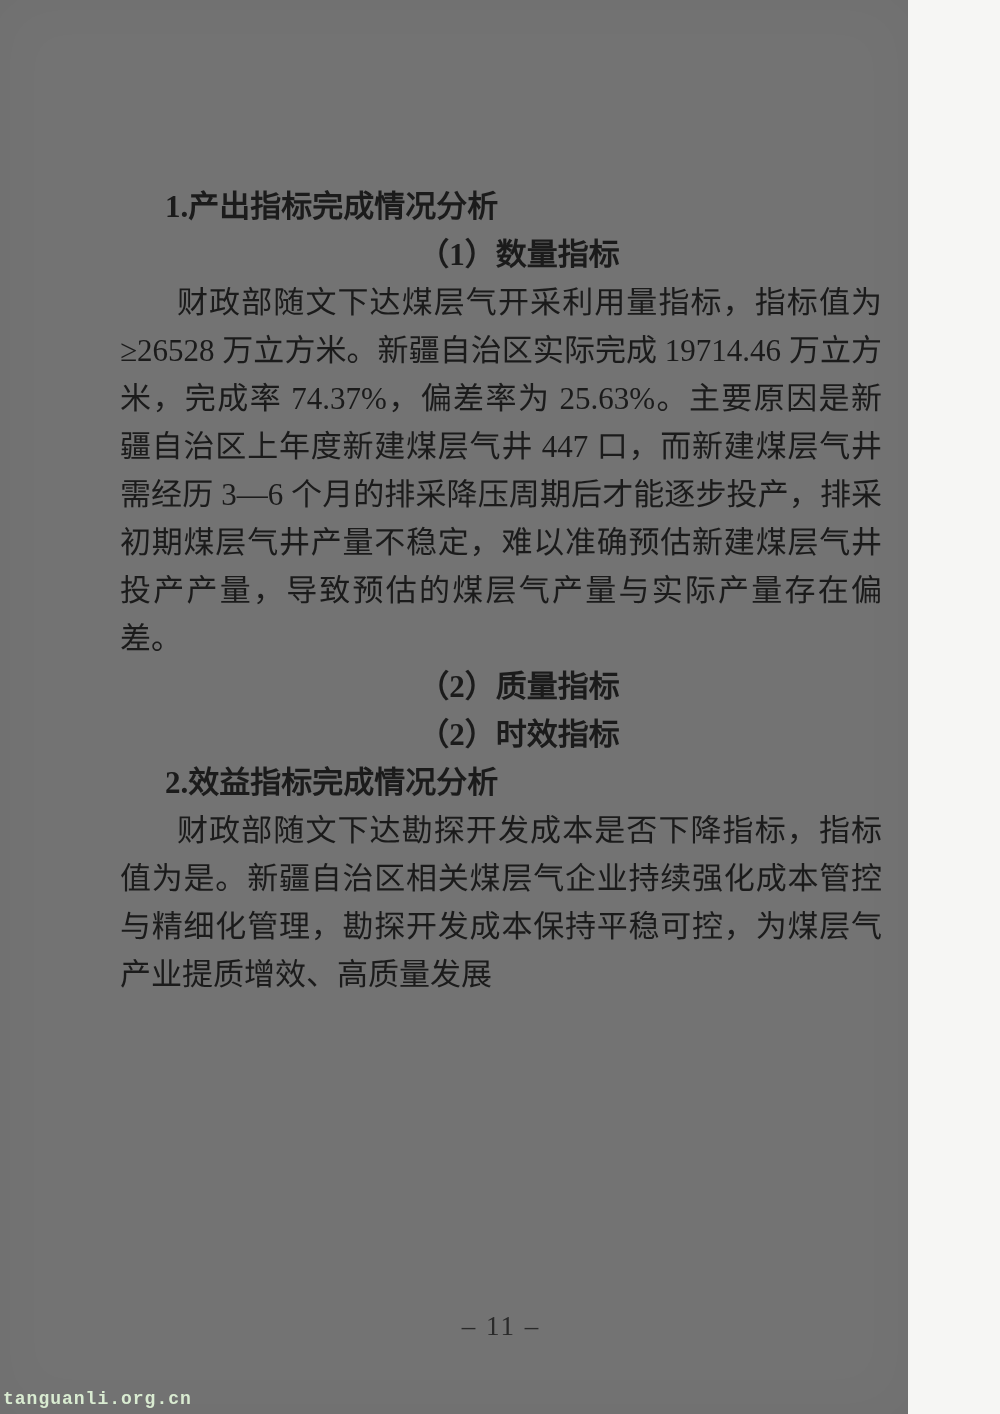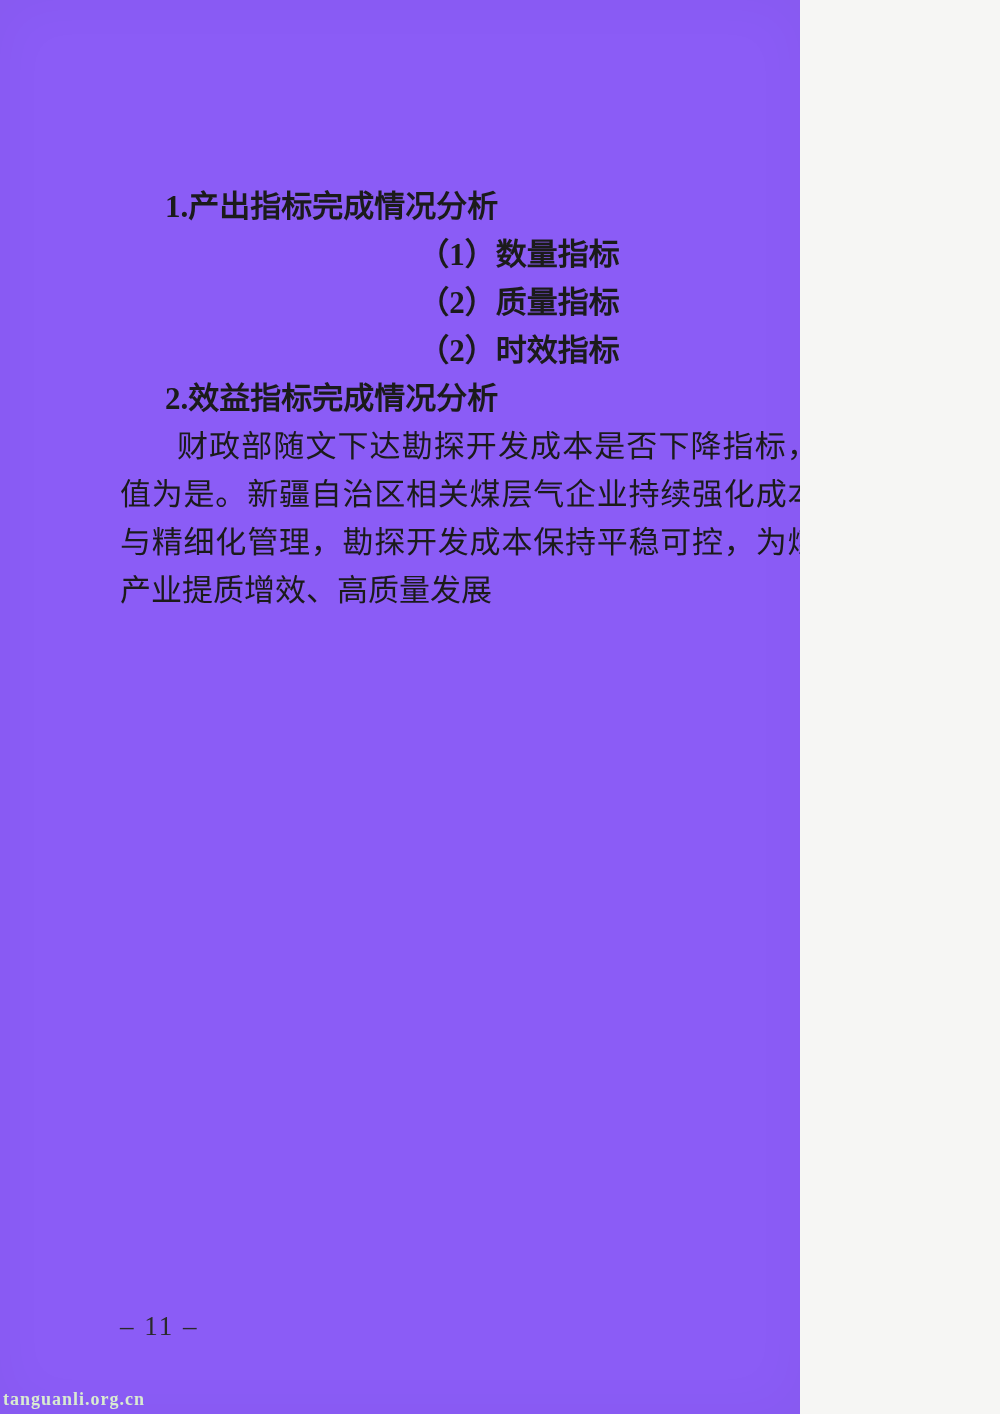--- a/index.html
+++ b/index.html
@@ -7,23 +7,23 @@
     padding: 0;
   }
   body {
     width: 1000px;
     height: 1414px;
     background: #f6f6f4;
     font-family: "Liberation Serif", "DejaVu Serif", serif;
   }
   .page {
     position: relative;
-    width: 800px;
+    width: 908px;
     height: 1414px;
-    background: #8b5cf6;
+    background: #737373;
     overflow: hidden;
     
     box-shadow: inset 0 0 60px rgba(0,0,0,0.03);
   }
   .content {
     position: absolute;
     left: 120px;
     top: 183px;
     width: 762px;
     color: #1b1b1b;
@@ -46,45 +46,46 @@
     text-align: center;
   }
   .block.p {
     text-indent: 57px;
   }
   .page-number {
     position: absolute;
     left: 120px;
     top: 1306px;
     width: 762px;
-    text-align: left;
+    text-align: center;
     font-size: 27px;
     line-height: 40px;
     color: #2a2a2a;
     letter-spacing: 2px;
   }
   .watermark {
     position: absolute;
     left: 3px;
     top: 1388px;
-    font-family: Liberation Serif, serif;
+    font-family: Liberation Mono, monospace;
     font-weight: 700;
     font-size: 18px;
     line-height: 22px;
     color: #d9ebd1;
     letter-spacing: 1px;
   }
 </style>
 </head>
 <body>
 
 <div class="page">
   <main class="content" id="doc-body">
       <div class="block h1">1.产出指标完成情况分析</div>
       <div class="block h2">（1）数量指标</div>
+      <div class="block p">财政部随文下达煤层气开采利用量指标，指标值为≥26528 万立方米。新疆自治区实际完成 19714.46 万立方米，完成率 74.37%，偏差率为 25.63%。主要原因是新疆自治区上年度新建煤层气井 447 口，而新建煤层气井需经历 3—6 个月的排采降压周期后才能逐步投产，排采初期煤层气井产量不稳定，难以准确预估新建煤层气井投产产量，导致预估的煤层气产量与实际产量存在偏差。</div>
       <div class="block h2">（2）质量指标</div>
       <div class="block h2">（2）时效指标</div>
       <div class="block h1">2.效益指标完成情况分析</div>
       <div class="block p">财政部随文下达勘探开发成本是否下降指标，指标值为是。新疆自治区相关煤层气企业持续强化成本管控与精细化管理，勘探开发成本保持平稳可控，为煤层气产业提质增效、高质量发展</div>
     </main>
   <div class="page-number">– 11 –</div>
   <div class="watermark">tanguanli.org.cn</div>
 </div>
 
 </body></html>

